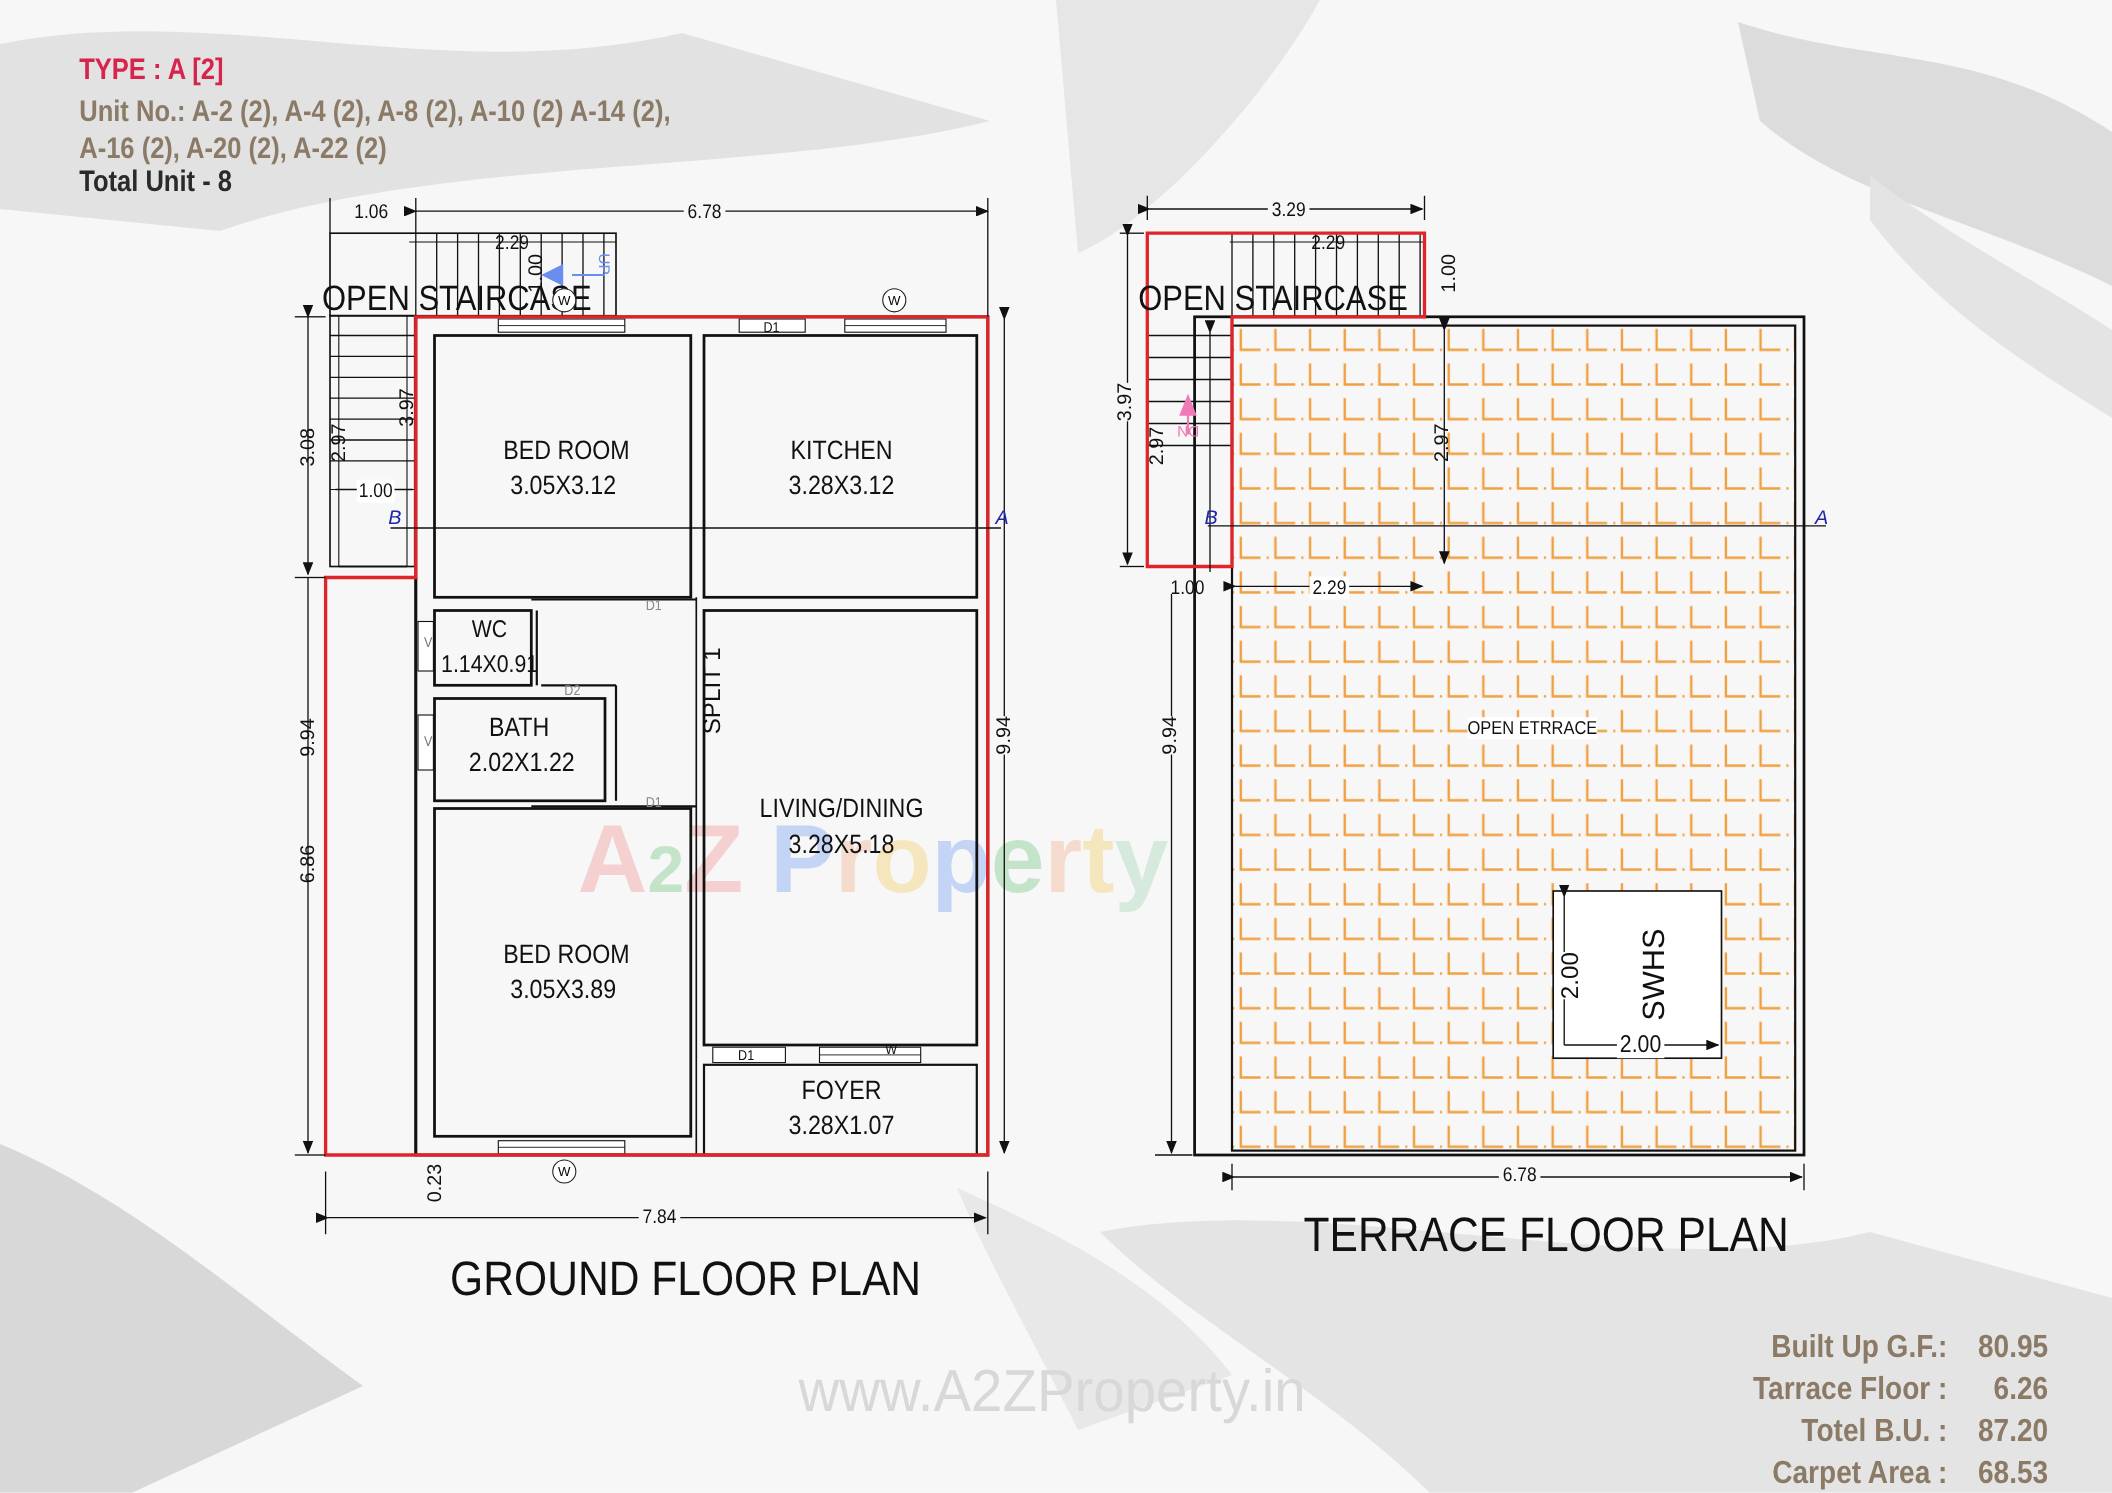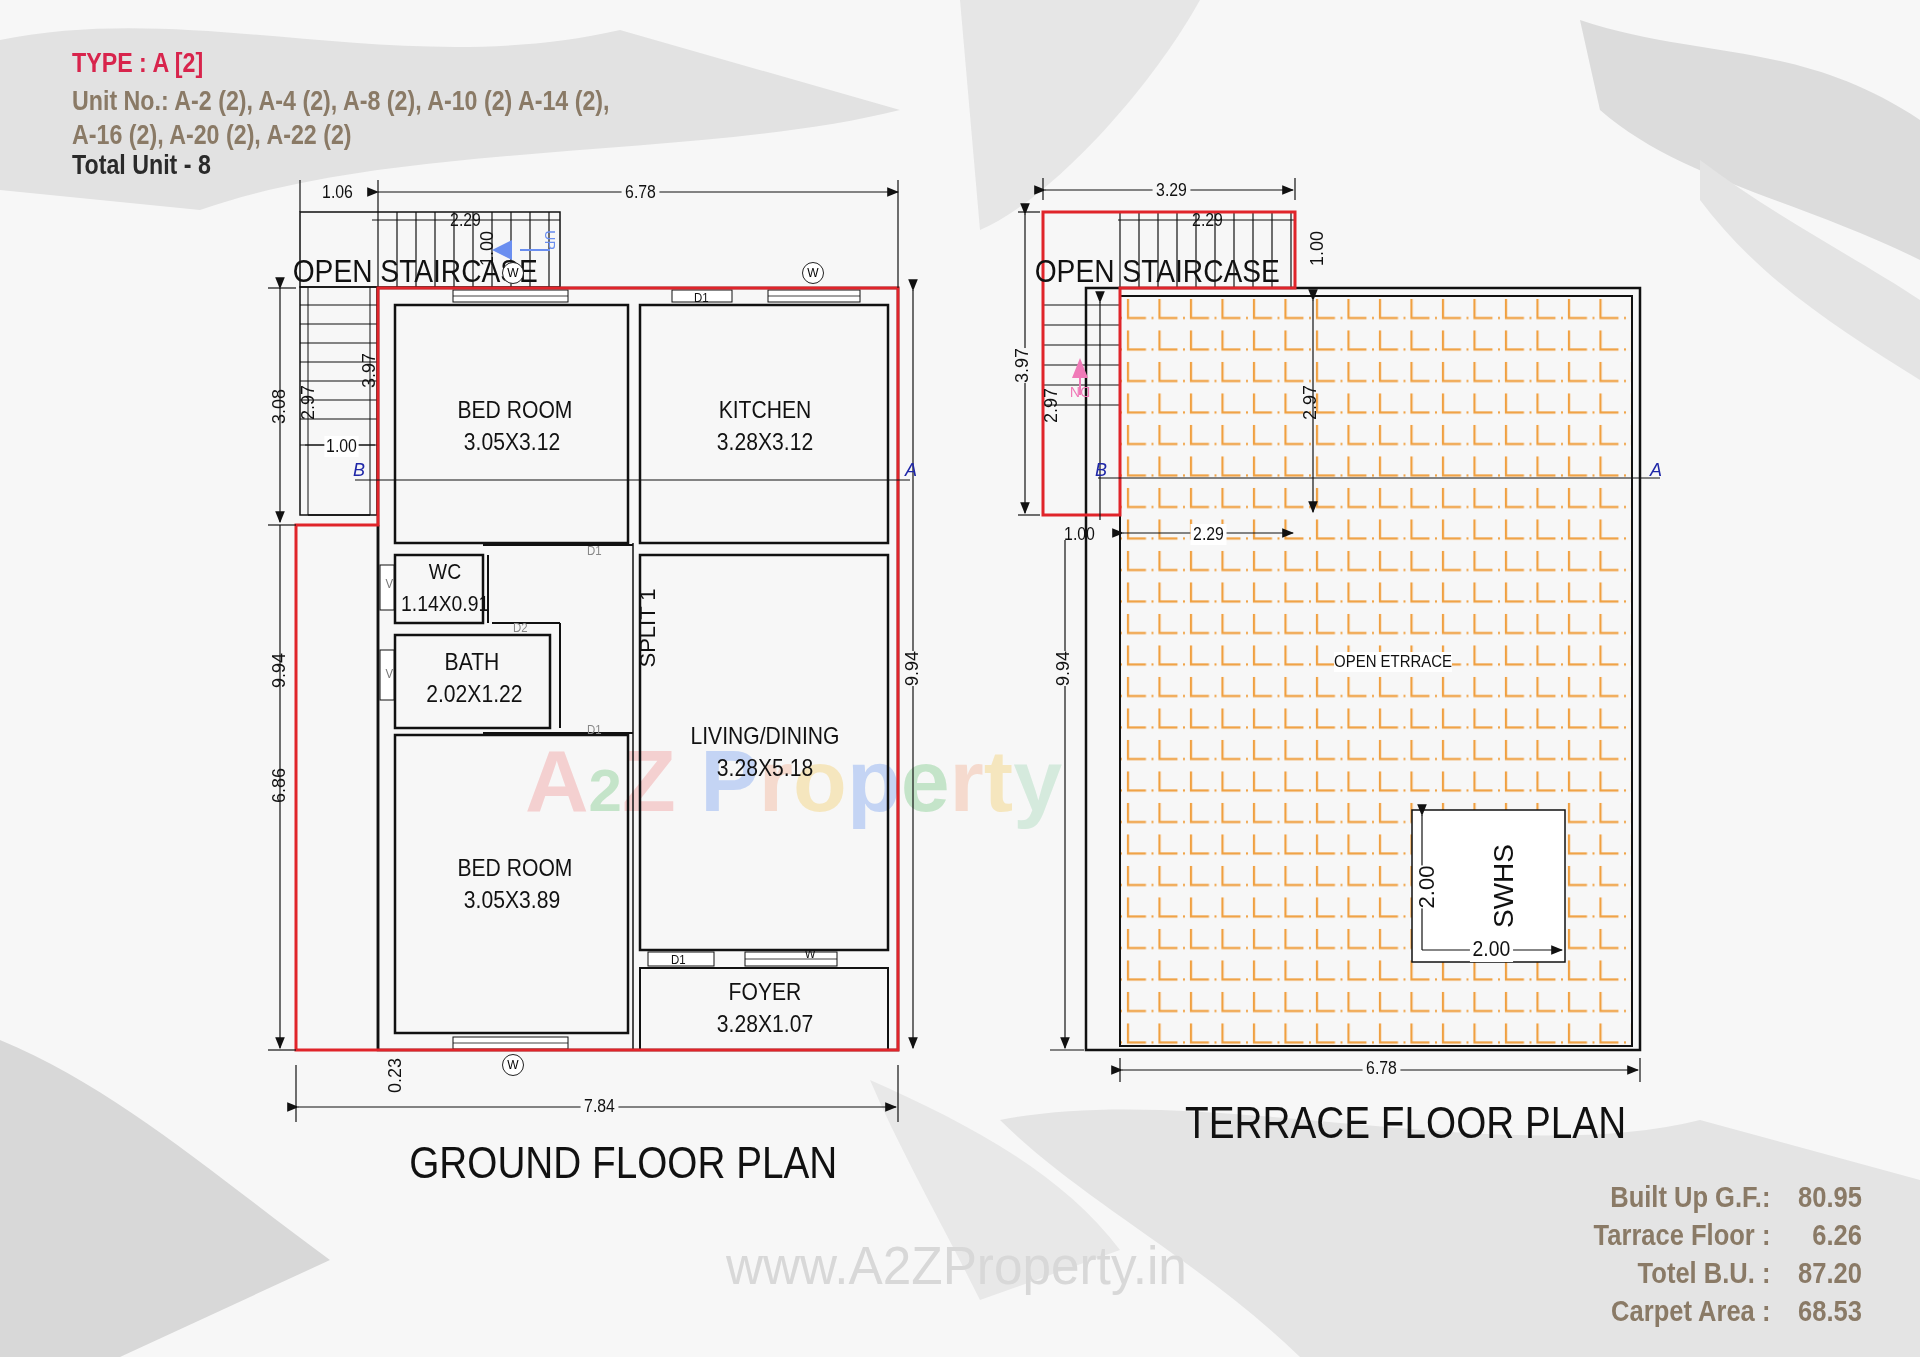--- a/index.html
+++ b/index.html
@@ -11,21 +11,21 @@
   .units{left:72px;top:84px;font-size:27px;color:#8a7a66;line-height:34px;}
   .total{left:72px;top:150px;font-size:27px;color:#2a2a2a;}
   .plan-svg{position:absolute;left:0;top:0;}
   .lbl{position:absolute;font-family:"Liberation Sans",sans-serif;color:#111;white-space:nowrap;transform:scaleX(0.88);transform-origin:center top;text-align:center;}
   .room{font-size:24px;line-height:32px;}
   .dim{font-size:18px;color:#111;}
   .vdim{position:absolute;font-size:18px;color:#111;transform:rotate(-90deg);transform-origin:center center;white-space:nowrap;}
   .title{font-size:44px;color:#111;}
   .stair{font-size:32px;}
   .small{font-size:13px;}
-  .stats{position:absolute;right:58px;top:1178px;text-align:right;}
+  .stats{position:absolute;right:58px;top:1206px;text-align:right;}
   .stat-row{font-size:29px;font-weight:bold;color:#8a7a66;line-height:38px;white-space:nowrap;transform:scaleX(0.88);transform-origin:right top;}
   .stat-row .v{display:inline-block;width:96px;text-align:right;}
   .wm{position:absolute;font-size:88px;font-weight:bold;white-space:nowrap;opacity:0.32;}
   .url{position:absolute;left:726px;top:1234px;font-size:54px;color:#d8d8d8;white-space:nowrap;transform:scaleX(0.95);transform-origin:left top;}
   .blue{color:#1f27a8;font-style:italic;font-size:18px;}
   .circle{position:absolute;width:20px;height:20px;border:1px solid #222;border-radius:50%;font-size:12px;line-height:20px;text-align:center;background:#fff;}
 </style>
 </head>
 <body>
 

